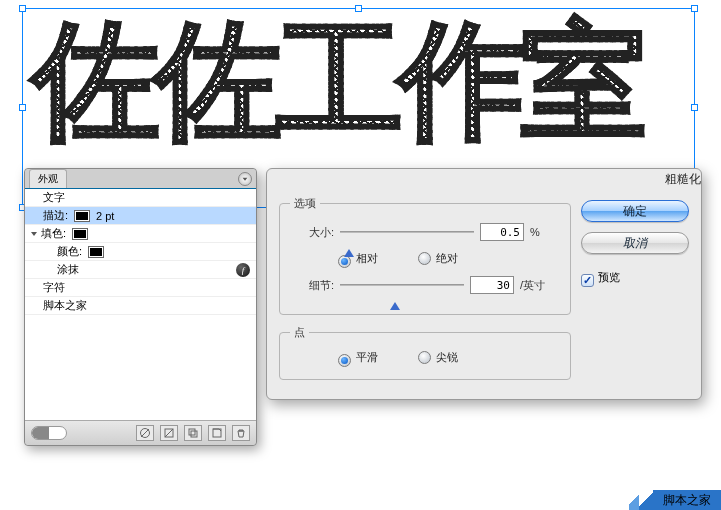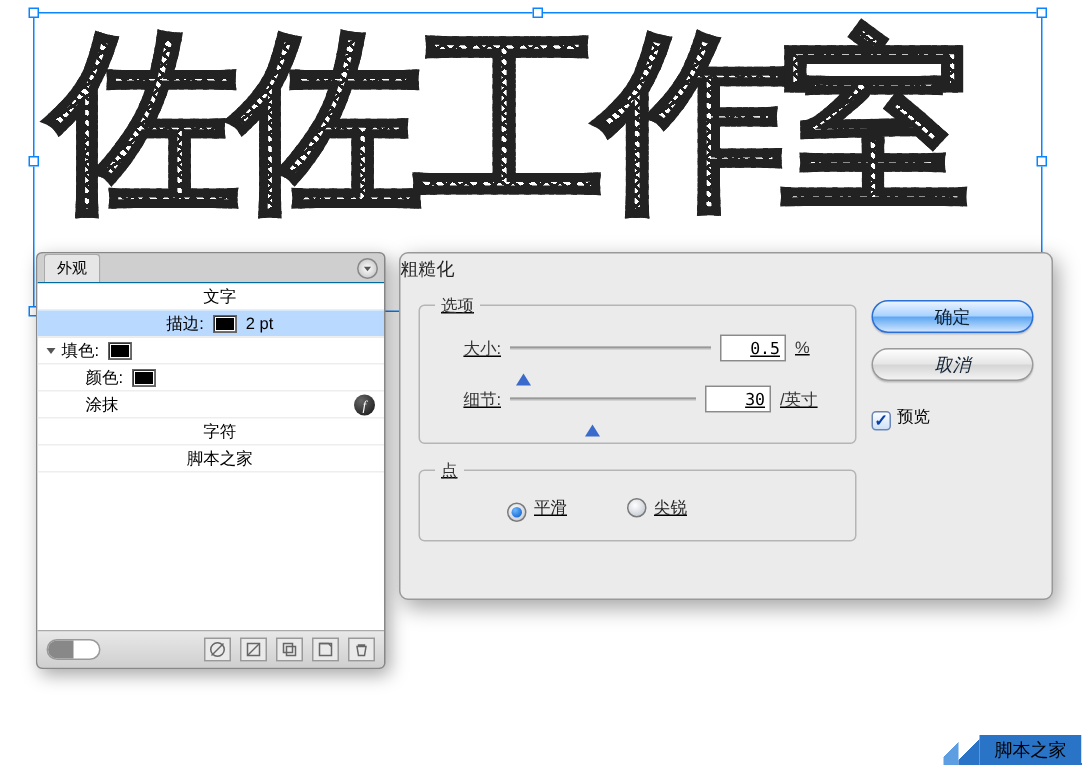--- a/index.html
+++ b/index.html
@@ -19,35 +19,35 @@
 
 
 .appearance-panel { position: absolute; left: 24px; top: 168px; width: 233px; height: 278px; background: #d8d8d8; border: 1px solid #888; border-radius: 4px; box-shadow: 3px 4px 12px rgba(0,0,0,.35); display: flex; flex-direction: column; }
 .ap-tabbar { height: 20px; background: #cfcfcf; border-bottom: 1px solid #0369a1; border-radius: 4px 4px 0 0; display: flex; align-items: center; padding: 0 4px; }
 .ap-tab { font-size: 10px; background: #e6e6e6; border: 1px solid #aaa; border-bottom: none; padding: 2px 8px; border-radius: 3px 3px 0 0; margin-right: 4px; }
 .ap-menu { margin-left: auto; width: 14px; height: 14px; border: 1px solid #888; border-radius: 7px; background: radial-gradient(#fff,#bbb); display: flex; align-items: center; justify-content: center; }
 .ap-menu svg { width: 6px; height: 6px; }
 .ap-list { flex: 1; background: #fff; overflow: hidden; border-bottom: 1px solid #aaa; }
 .ap-row { height: 18px; display: flex; align-items: center; padding: 0 6px; border-bottom: 1px solid #eee; }
 .ap-row.sel { background: #b9d9ff; }
-.ap-indent-1 { padding-left: 18px; justify-content: center; }
+.ap-indent-1 { padding-left: 18px; }
 .ap-indent-2 { padding-left: 32px; }
 .tri { display: inline-block; width: 0; height: 0; border-top: 4px solid #555; border-left: 3px solid transparent; border-right: 3px solid transparent; margin-right: 4px; }
 .swatch { width: 16px; height: 12px; background: #000; border: 1px solid #666; box-shadow: inset 0 0 0 1px #fff; margin-right: 6px; }
 .fxball { margin-left: auto; width: 14px; height: 14px; background: radial-gradient(circle at 35% 30%,#666,#111); border-radius: 7px; color: #fff; font-style: italic; font-size: 9px; display: flex; align-items: center; justify-content: center; font-family: serif; }
 .ap-footer { height: 24px; background: linear-gradient(#e8e8e8,#cfcfcf); display: flex; align-items: center; gap: 6px; padding: 0 6px; border-radius: 0 0 4px 4px; }
 .pill { width: 36px; height: 14px; border-radius: 7px; background: #fff; border: 1px solid #999; display: flex; }
 .pill > div { flex: 1; } .pill > div:first-child { background: #888; border-radius: 7px 0 0 7px; }
 .ap-ico { width: 18px; height: 16px; border: 1px solid #999; background: #eaeaea; display: flex; align-items: center; justify-content: center; }
 
 
 .roughen { position: absolute; left: 266px; top: 168px; width: 436px; height: 232px; background: #ebebeb; border: 1px solid #999; border-radius: 6px; box-shadow: 3px 5px 14px rgba(0,0,0,.35); }
-.r-title { text-align: left; padding: 2px 0 0 0; font-size: 12px; color: #222; }
+.r-title { text-align: right; padding: 2px 0 0 0; font-size: 12px; color: #222; }
 .r-body { display: flex; padding: 8px 12px 10px 12px; gap: 10px; }
-.r-left { flex: 1; display: flex; flex-direction: column; gap: 10px; text-decoration: underline; }
+.r-left { flex: 1; display: flex; flex-direction: column; gap: 10px; }
 .r-right { width: 108px; display: flex; flex-direction: column; gap: 10px; padding-top: 4px; }
 fieldset { border: 1px solid #b5b5b5; border-radius: 4px; padding: 8px 10px 12px 10px; }
 legend { padding: 0 4px; color: #333; }
 .opt-row { display: flex; align-items: center; gap: 6px; margin: 4px 0; }
 .opt-label { width: 44px; text-align: right; color: #333; }
 .slider { flex: 1; position: relative; height: 16px; }
 .track { position: absolute; left: 0; right: 0; top: 7px; height: 2px; background: #bbb; border-top: 1px solid #999; }
 .thumb { position: absolute; top: 10px; width: 0; height: 0; border-left: 5px solid transparent; border-right: 5px solid transparent; border-bottom: 8px solid #3a6acb; }
 .numbox { width: 44px; height: 18px; background: #fff; border: 1px solid #8a8a8a; text-align: right; padding: 1px 3px; font-family: Monaco, monospace; font-size: 11px; }
 .unit { width: 30px; color: #333; }
@@ -172,20 +172,24 @@
           <div class="opt-label">大小:</div>
           <div class="slider">
             <div class="track"></div>
           </div>
           <input class="numbox" value="0.5" style="">
           <div class="unit">%</div>
         </div>
         <div style="position:relative;height:10px;margin:-6px 0 2px 50px">
             <div class="thumb" style="left:4px"></div>
           </div>
+        <div class="radio-row">
+          <label><span class="aqua-radio on"></span><span class="radio-lbl">相对</span></label>
+          <label><span class="aqua-radio"></span><span class="radio-lbl">绝对</span></label>
+        </div>
         <div class="opt-row" style="margin-top:8px">
           <div class="opt-label">细节:</div>
           <div class="slider">
             <div class="track"></div>
           </div>
           <input class="numbox" value="30" style="">
           <div class="unit" style="width:40px">/英寸</div>
         </div>
         <div style="position:relative;height:10px;margin:-6px 0 0 50px">
             <div class="thumb" style="left:50px"></div>

